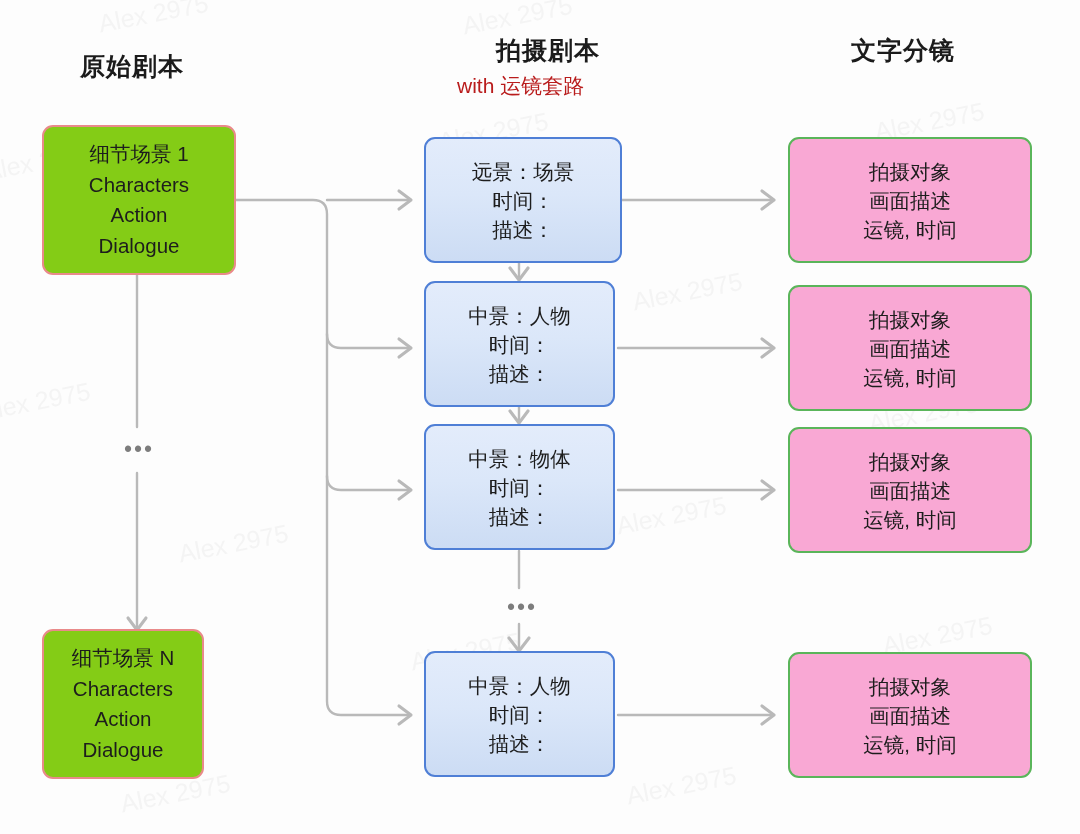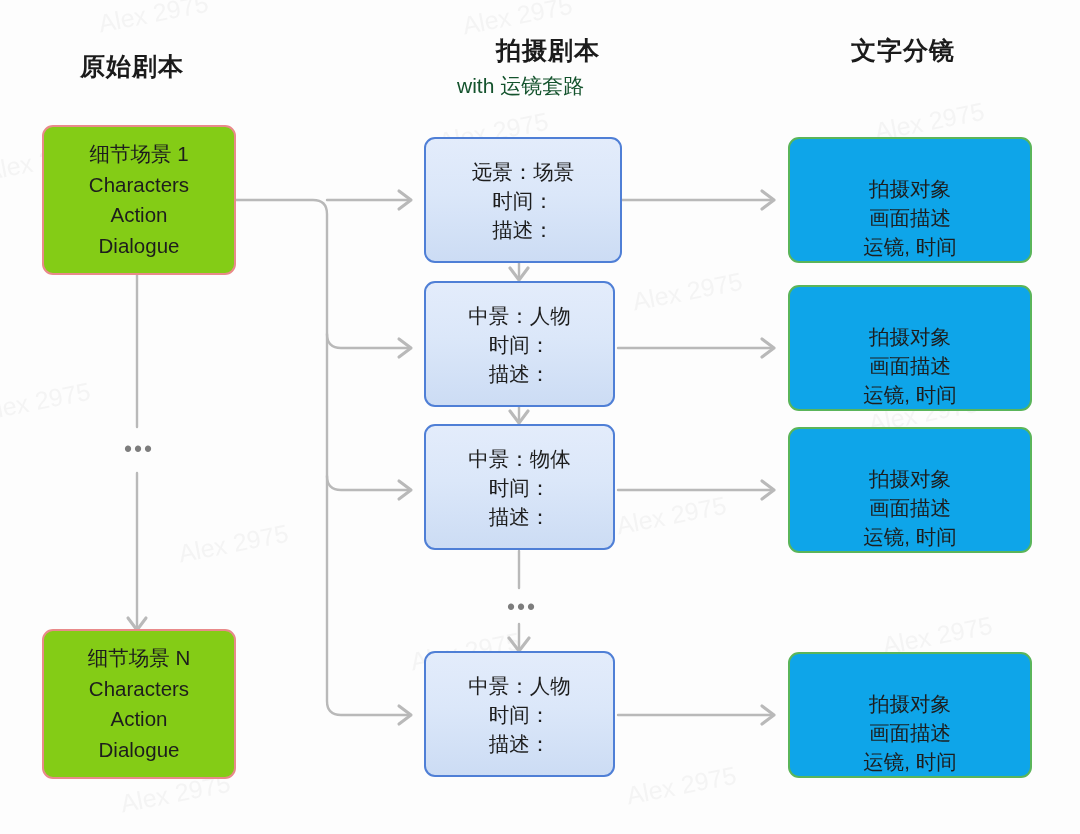--- a/index.html
+++ b/index.html
@@ -32,21 +32,21 @@
     font-weight:bold;
     font-size:25px;
     color:#1b1b1b;
     letter-spacing:1px;
     white-space:nowrap;
     z-index:3;
   }
   .col-sub{
     position:absolute;
     font-size:21px;
-    color:#14532d;
+    color:#b91c1c;
     white-space:nowrap;
     z-index:3;
   }
 
   
   .node{
     position:absolute;
     box-sizing:border-box;
     border-radius:11px;
     display:flex;
@@ -64,23 +64,22 @@
   .node.pink{
     background:#84cc16;
     border:2.2px solid #e98a8a;
   }
   .node.pink .line{line-height:30.5px;}
   .node.blue{
     background:linear-gradient(180deg,#e3ecfb 0%,#dbe7f9 45%,#ccdcf4 100%);
     border:2.2px solid #4f7fd6;
   }
   .node.green{
-    background:#0ea5e9;
+    background:#f9a8d4;
     border:2.2px solid #5ab55a;
-    justify-content:flex-end;
   }
 
   
   #wires{position:absolute;left:0;top:0;width:1080px;height:834px;z-index:1;pointer-events:none;}
   .wire{fill:none;stroke:#b9b9b9;stroke-width:2.4px;stroke-linecap:round;stroke-linejoin:round;}
   .head{fill:none;stroke:#b9b9b9;stroke-width:3.1px;stroke-linecap:round;stroke-linejoin:round;}
 
   
   .dots{
     position:absolute;
@@ -161,21 +160,21 @@
 
   <div class="node pink" style="left:42px;top:125px;width:194px;height:150px;">
     <div class="line">细节场景 1</div>
     <div class="line">Characters</div>
     <div class="line">Action</div>
     <div class="line">Dialogue</div>
   </div>
 
   <div class="dots" style="left:124px;top:438px;">•••</div>
 
-  <div class="node pink" style="left:42px;top:629px;width:194px;height:150px;">
+  <div class="node pink" style="left:42px;top:629px;width:162px;height:150px;">
     <div class="line">细节场景 N</div>
     <div class="line">Characters</div>
     <div class="line">Action</div>
     <div class="line">Dialogue</div>
   </div>
 
   <div class="node blue" style="left:424px;top:137px;width:198px;height:126px;">
     <div class="line">远景：场景</div>
     <div class="line">时间：</div>
     <div class="line">描述：</div>

